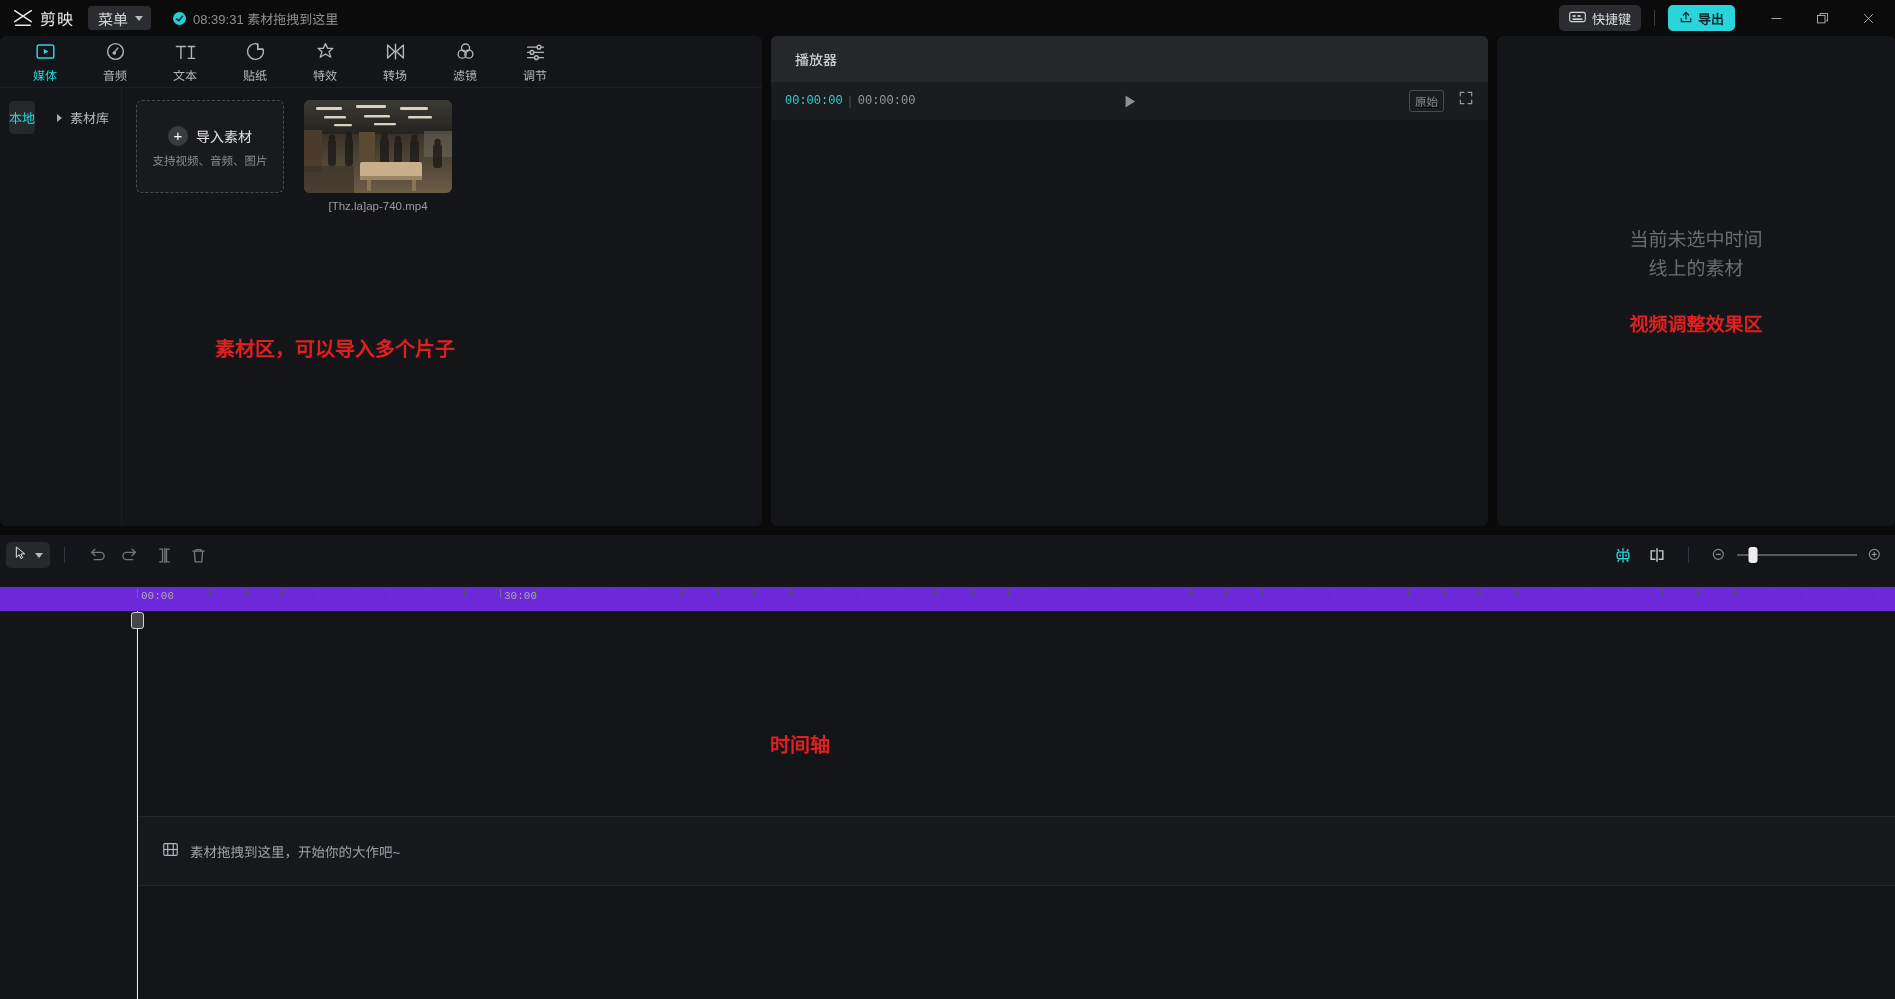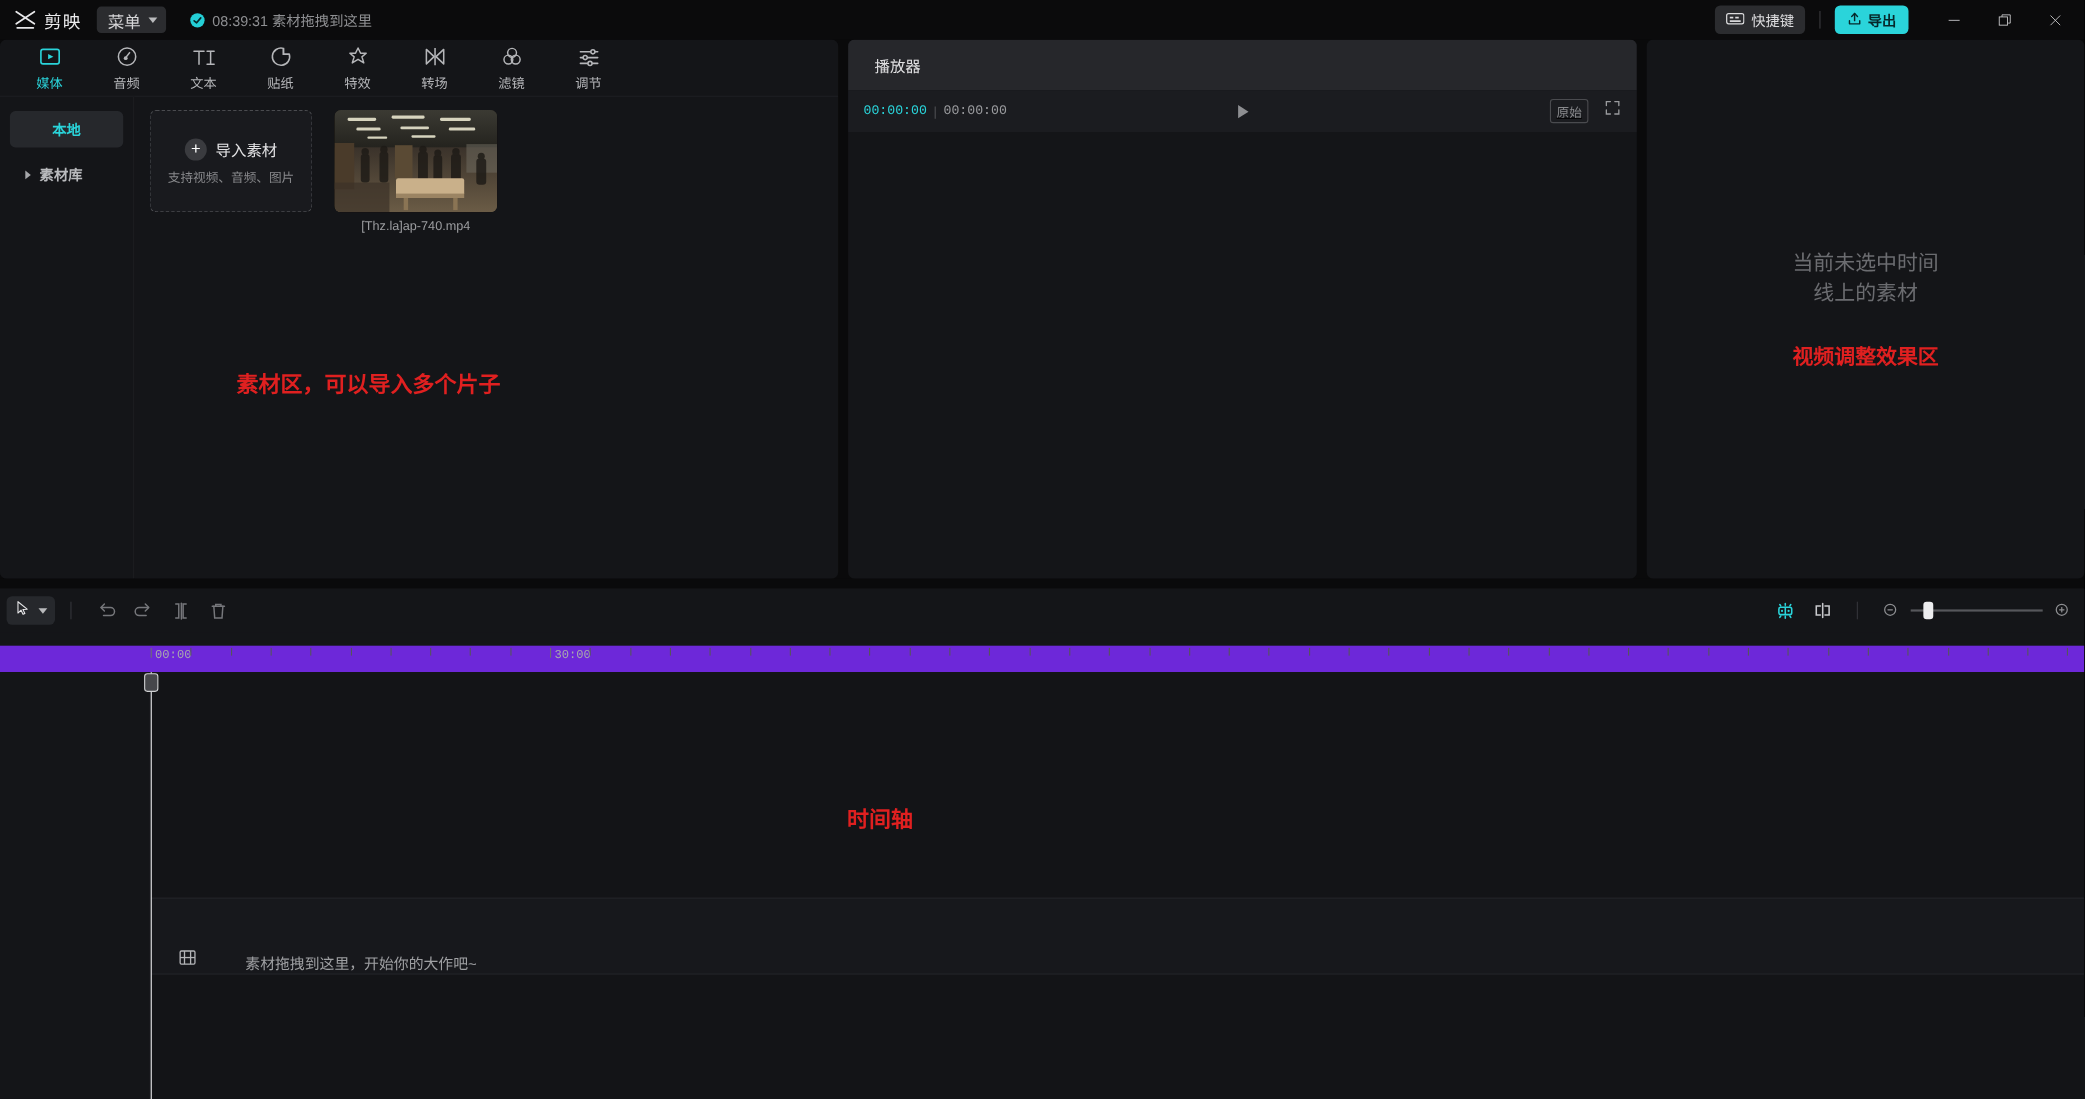--- a/index.html
+++ b/index.html
@@ -185,24 +185,23 @@
     flex: 1;
     display: flex;
     overflow: hidden;
   }
   .libnav {
     width: 122px;
     min-width: 122px;
     padding: 13px 9px 0 9px;
     border-right: 1px solid #1c1d21;
     display: flex;
-    flex-direction: column;
+    flex-direction: row;
     gap: 8px;
     background: #141518;
-    font-weight: bold;
   }
   .libitem {
     height: 33px;
     border-radius: 5px;
     display: flex;
     align-items: center;
     padding-left: 14px;
     font-size: 13px;
     color: #b9babd;
     cursor: pointer;
@@ -512,23 +511,23 @@
   }
   .droptrack {
     position: absolute;
     left: 137px;
     right: 0;
     height: 70px;
     background: #17181c;
     border-top: 1px solid #232428;
     border-bottom: 1px solid #232428;
     display: flex;
-    align-items: flex-end;
+    align-items: center;
     padding-left: 24px;
-    gap: 43px;
+    gap: 10px;
   }
   .drop-text {
     color: #9fa0a3;
     font-size: 13.5px;
   }
   .leftrail {
     position: absolute;
     left: 0; top: 0; bottom: 0;
     width: 137px;
     background: #141518;

